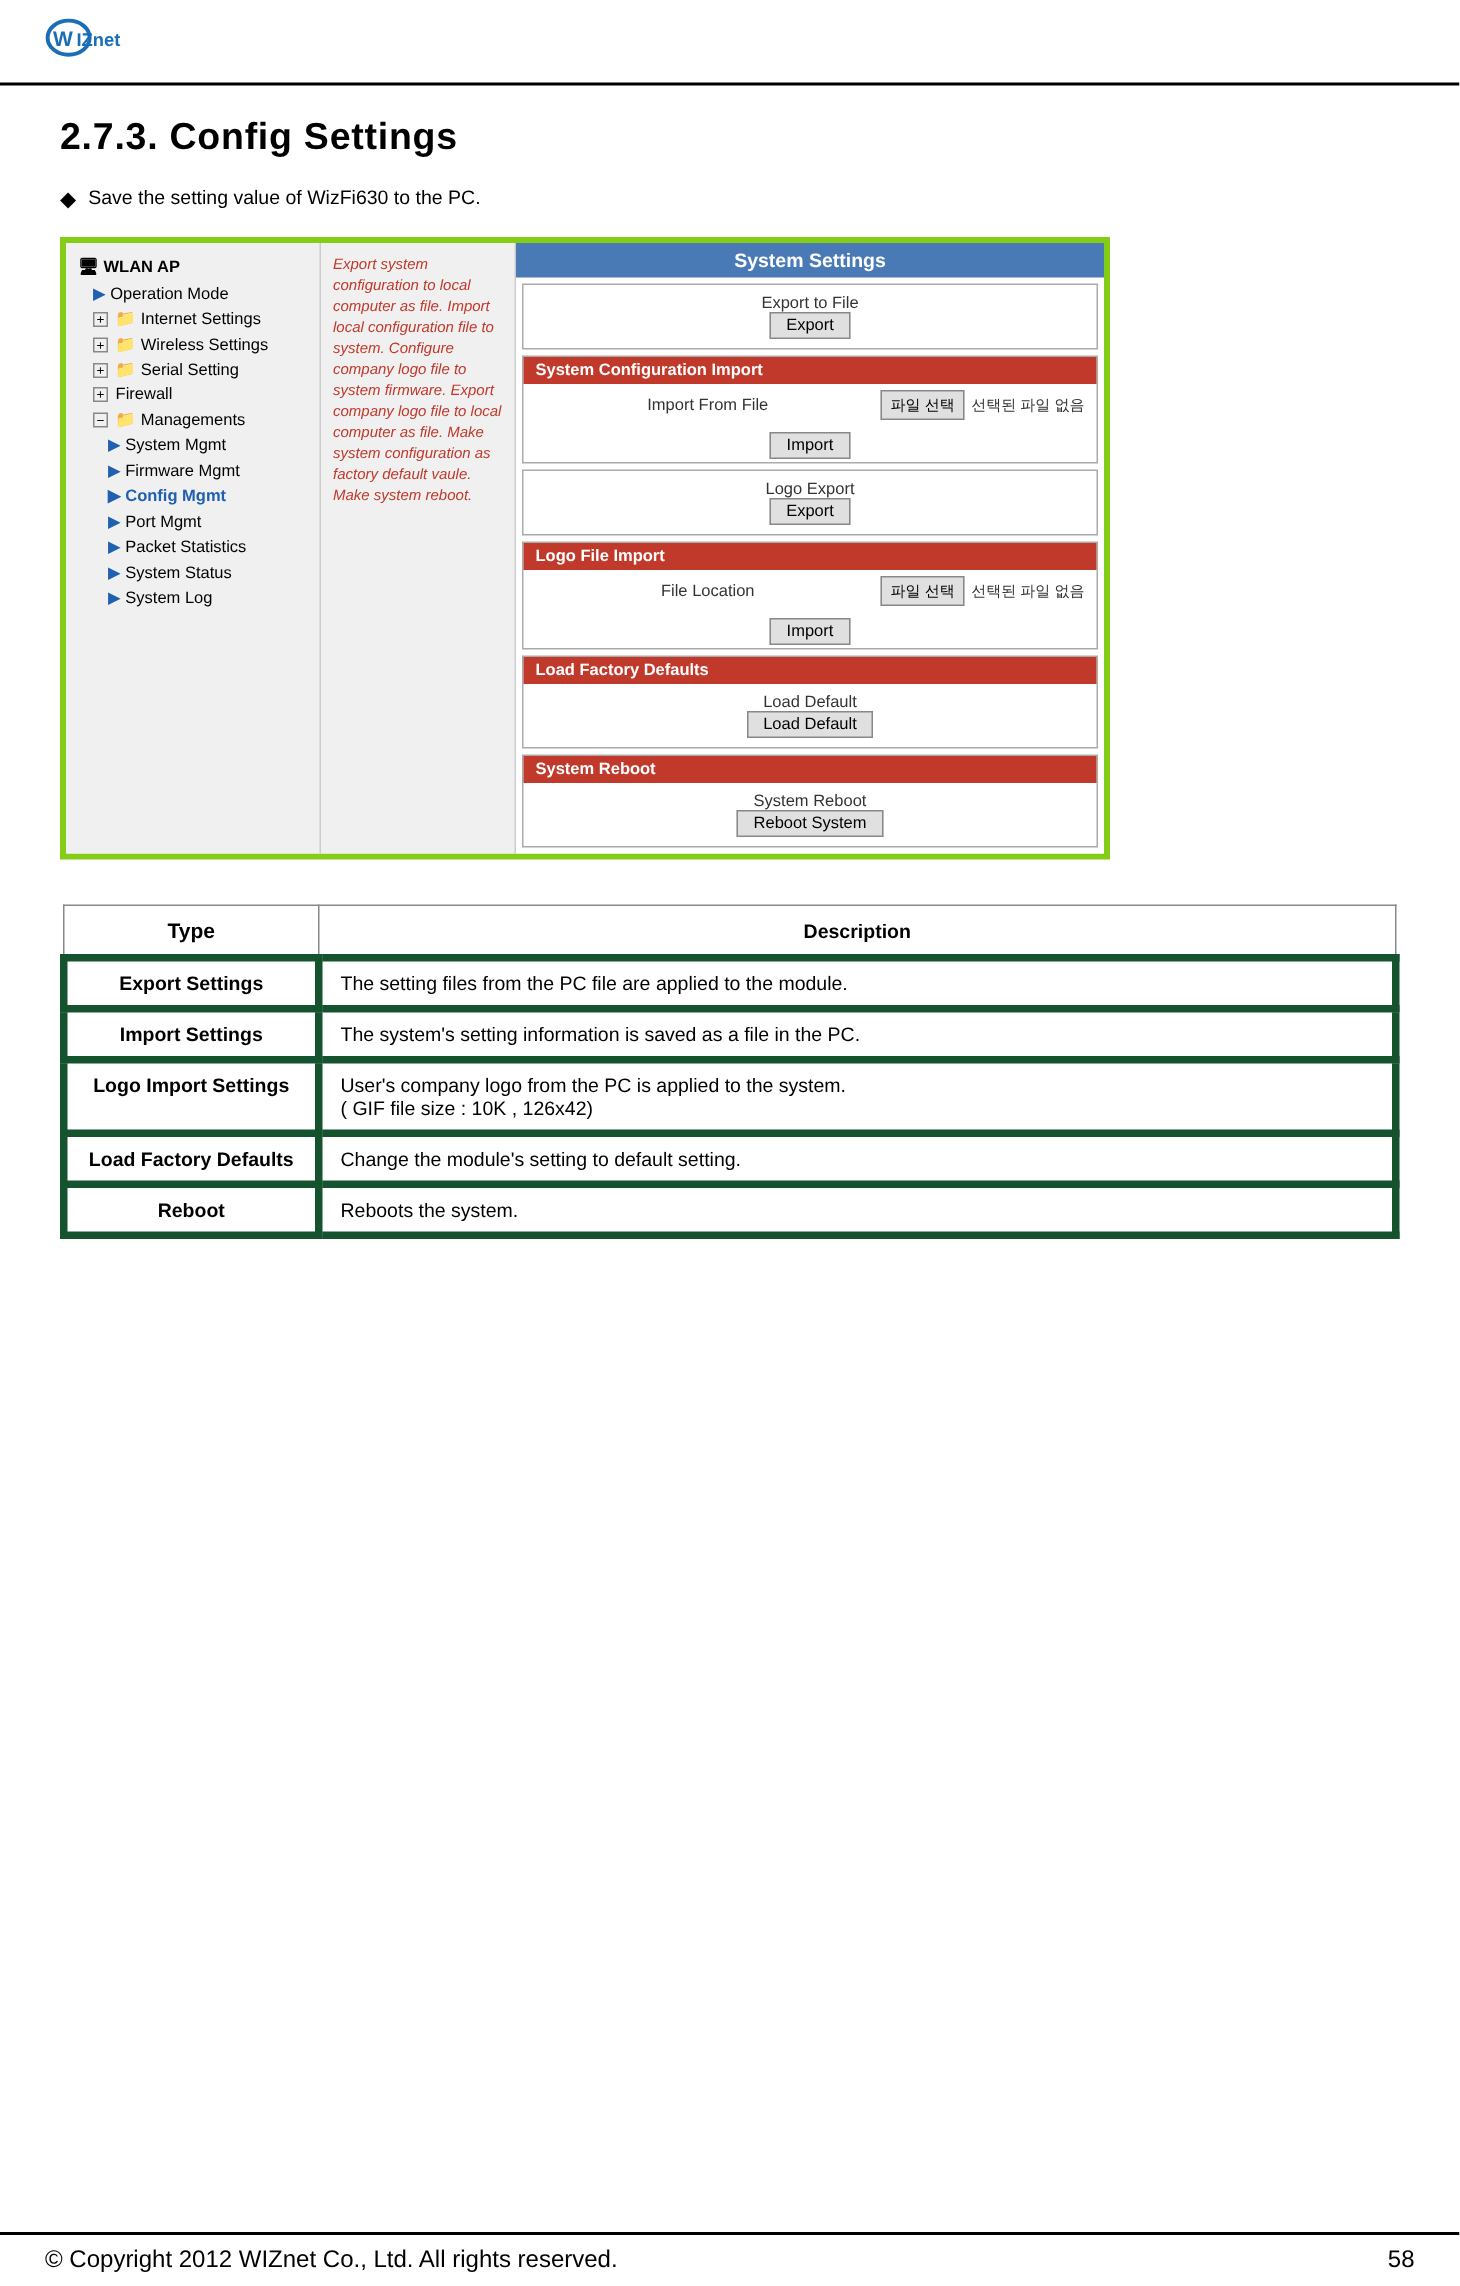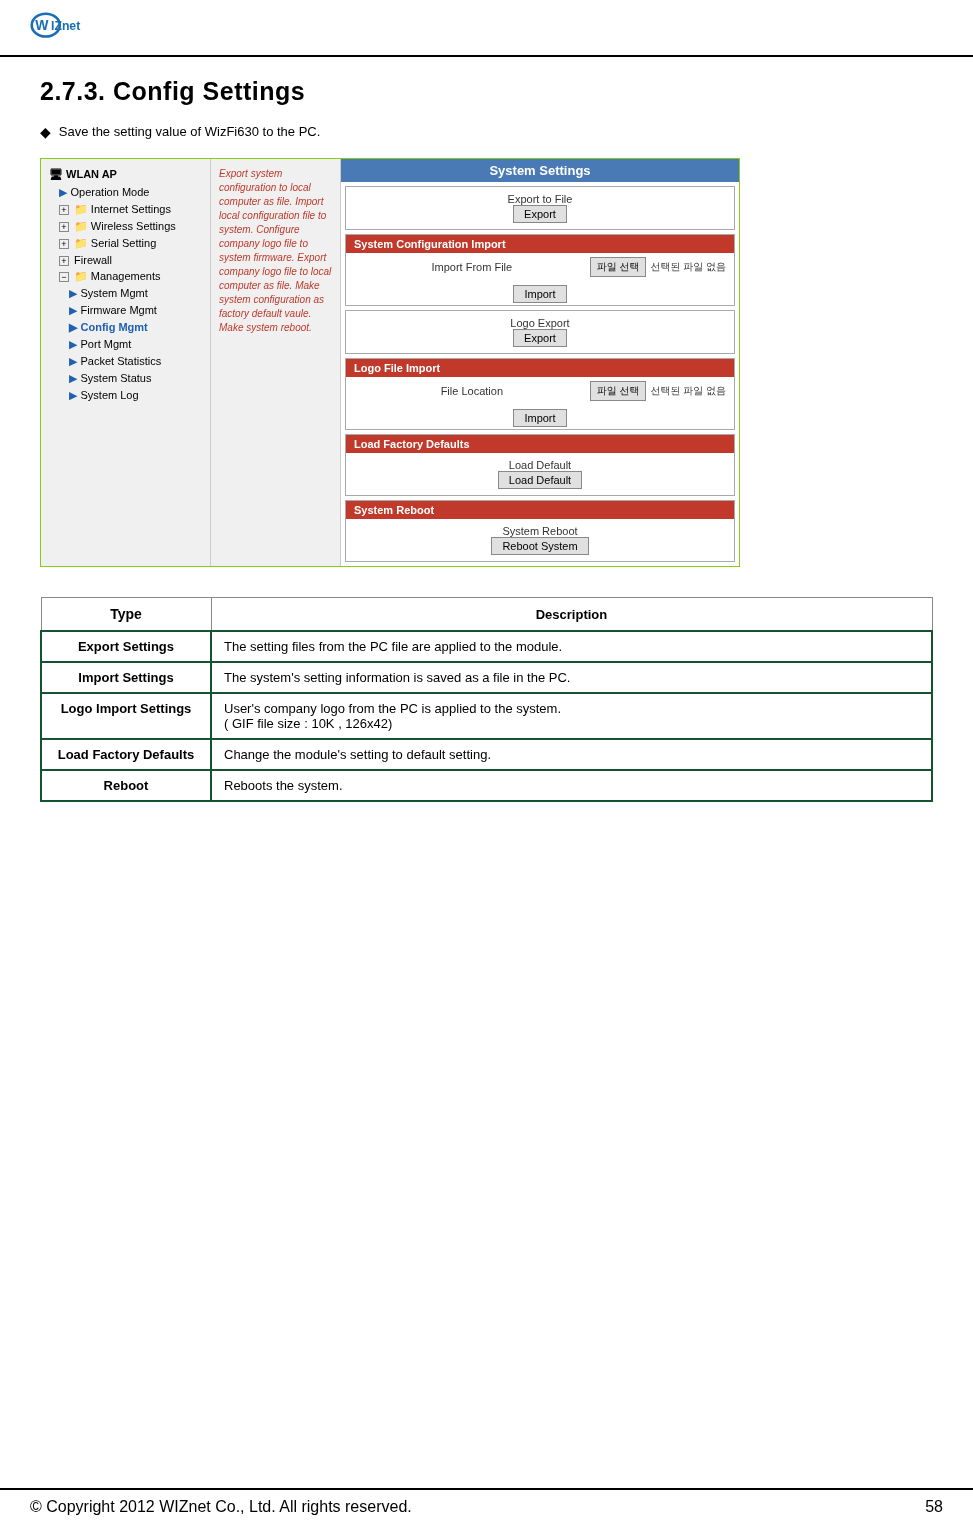--- a/index.html
+++ b/index.html
@@ -46,21 +46,21 @@
       font-size: 13px;
     }
     .bullet-diamond {
       color: #000;
       margin-right: 8px;
       font-size: 14px;
     }
 
     
     .screenshot-area {
-      border: 1px solid #84cc16;
+      border: 4px solid #84cc16;
       display: flex;
       margin-bottom: 30px;
       width: 700px;
     }
 
     
     .sidebar {
       width: 170px;
       background: #f0f0f0;
       border-right: 1px solid #ccc;
@@ -186,21 +186,21 @@
       font-size: 13px;
     }
     .desc-table th {
       background: #fff;
       border: 1px solid #888;
       padding: 8px 12px;
       font-weight: bold;
       font-size: 14px;
     }
     .desc-table td {
-      border: 2px solid #14532d;
+      border: 5px solid #14532d;
       padding: 7px 12px;
       vertical-align: top;
     }
     .desc-table .type-col {
       font-weight: bold;
       text-align: center;
       width: 170px;
       white-space: nowrap;
     }
     .desc-table .desc-col {

